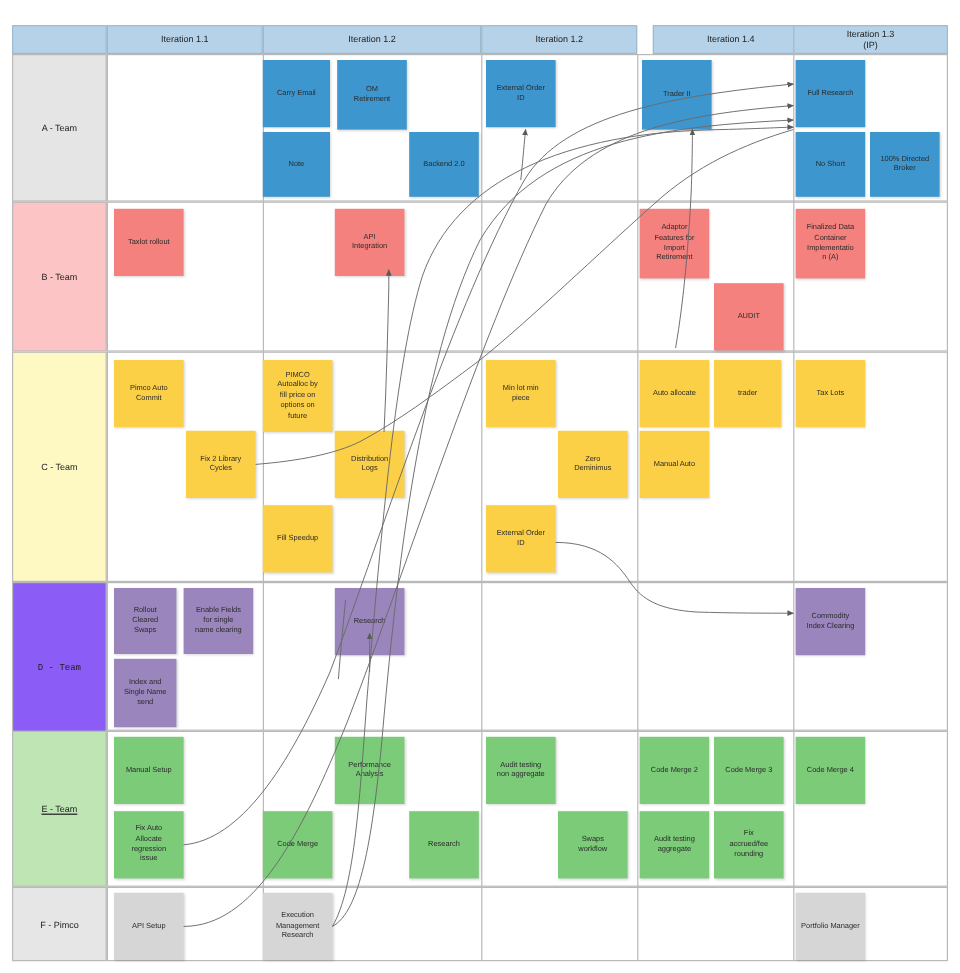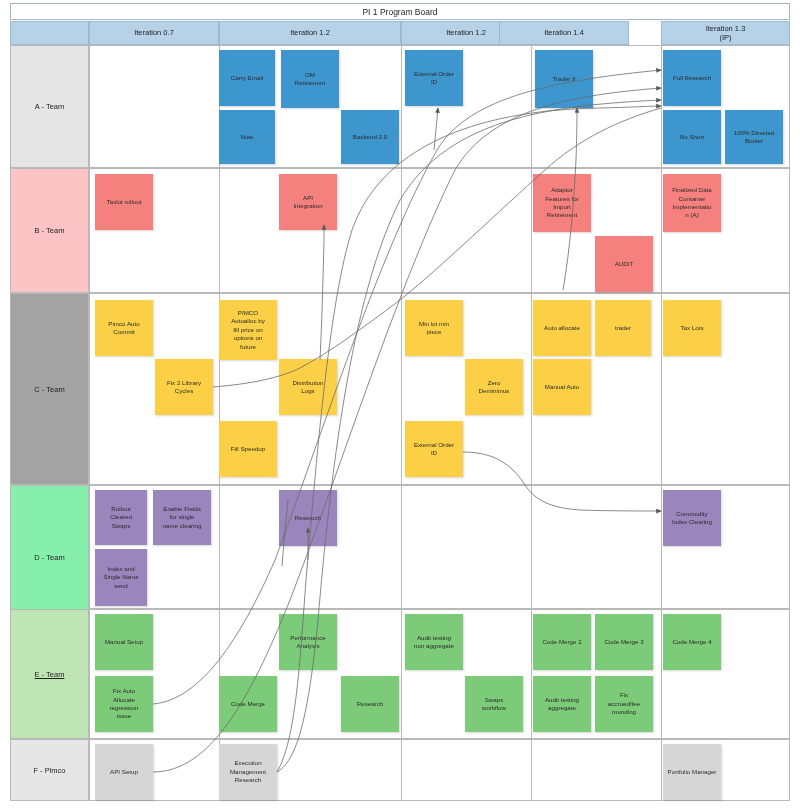--- a/index.html
+++ b/index.html
@@ -104,52 +104,51 @@
     width: 800px;
     height: 811px;
     pointer-events: none;
   }
 </style>
 </head>
 <body>
 
 <div id="board">
 
-  <div class="title-bar">PI 1 Program Board</div>
 
   <div id="header-row" class="header-row">
       <div class="hdr-cell blank" style="left: 10px; width: 79px; background: rgb(181, 210, 232); border-color: rgb(159, 184, 204);"></div>
-      <div class="hdr-cell" style="left: 89px; width: 130px; background: rgb(181, 210, 232); border-color: rgb(159, 184, 204);">Iteration 0.7</div>
+      <div class="hdr-cell" style="left: 89px; width: 130px; background: rgb(181, 210, 232); border-color: rgb(159, 184, 204);">Iteration 1.1</div>
       <div class="hdr-cell" style="left: 219px; width: 182px; background: rgb(181, 210, 232); border-color: rgb(159, 184, 204);">Iteration 1.2</div>
       <div class="hdr-cell" style="left: 401px; width: 130px; background: rgb(181, 210, 232); border-color: rgb(159, 184, 204);">Iteration 1.2</div>
-      <div class="hdr-cell" style="left: 499px; width: 130px; background: rgb(181, 210, 232); border-color: rgb(159, 184, 204);">Iteration 1.4</div>
+      <div class="hdr-cell" style="left: 544px; width: 130px; background: rgb(181, 210, 232); border-color: rgb(159, 184, 204);">Iteration 1.4</div>
       <div class="hdr-cell" style="left: 661px; width: 129px; background: rgb(181, 210, 232); border-color: rgb(159, 184, 204);">Iteration 1.3
 (IP)</div>
     </div>
 
   <div id="lanes">
       <div class="lane-label" style="top: 45px; height: 123px; background: #e5e5e5; border-color: rgb(185, 185, 185);">A - Team</div>
       <div class="lane-body" style="left: 89px; top: 45px; width: 701px; height: 123px; border-color: rgb(185, 185, 185);"></div>
       <div class="col-div" style="left: 219px; top: 45px; height: 123px; background: rgb(185, 185, 185);"></div>
       <div class="col-div" style="left: 401px; top: 45px; height: 123px; background: rgb(185, 185, 185);"></div>
       <div class="col-div" style="left: 531px; top: 45px; height: 123px; background: rgb(185, 185, 185);"></div>
       <div class="col-div" style="left: 661px; top: 45px; height: 123px; background: rgb(185, 185, 185);"></div>
       <div class="lane-label" style="top: 168px; height: 125px; background: rgb(252, 196, 196); border-color: rgb(185, 185, 185);">B - Team</div>
       <div class="lane-body" style="left: 89px; top: 168px; width: 701px; height: 125px; border-color: rgb(185, 185, 185);"></div>
       <div class="col-div" style="left: 219px; top: 168px; height: 125px; background: rgb(185, 185, 185);"></div>
       <div class="col-div" style="left: 401px; top: 168px; height: 125px; background: rgb(185, 185, 185);"></div>
       <div class="col-div" style="left: 531px; top: 168px; height: 125px; background: rgb(185, 185, 185);"></div>
       <div class="col-div" style="left: 661px; top: 168px; height: 125px; background: rgb(185, 185, 185);"></div>
-      <div class="lane-label" style="top: 293px; height: 192px; background: #a3a3a3; border-color: rgb(185, 185, 185); text-align: right;">C - Team</div>
+      <div class="lane-label" style="top: 293px; height: 192px; background: #fef9c3; border-color: rgb(185, 185, 185); text-align: right;">C - Team</div>
       <div class="lane-body" style="left: 89px; top: 293px; width: 701px; height: 192px; border-color: rgb(185, 185, 185);"></div>
       <div class="col-div" style="left: 219px; top: 293px; height: 192px; background: rgb(185, 185, 185);"></div>
       <div class="col-div" style="left: 401px; top: 293px; height: 192px; background: rgb(185, 185, 185);"></div>
       <div class="col-div" style="left: 531px; top: 293px; height: 192px; background: rgb(185, 185, 185);"></div>
       <div class="col-div" style="left: 661px; top: 293px; height: 192px; background: rgb(185, 185, 185);"></div>
-      <div class="lane-label" style="top: 485px; height: 144px; background: #86efac; border-color: rgb(185, 185, 185);">D - Team</div>
+      <div class="lane-label" style="top: 485px; height: 144px; background: #8b5cf6; border-color: rgb(185, 185, 185); font-family: Liberation Mono, monospace;">D - Team</div>
       <div class="lane-body" style="left: 89px; top: 485px; width: 701px; height: 124px; border-color: rgb(185, 185, 185);"></div>
       <div class="col-div" style="left: 219px; top: 485px; height: 124px; background: rgb(185, 185, 185);"></div>
       <div class="col-div" style="left: 401px; top: 485px; height: 124px; background: rgb(185, 185, 185);"></div>
       <div class="col-div" style="left: 531px; top: 485px; height: 124px; background: rgb(185, 185, 185);"></div>
       <div class="col-div" style="left: 661px; top: 485px; height: 124px; background: rgb(185, 185, 185);"></div>
       <div class="lane-label" style="top: 609px; height: 130px; background: rgb(191, 229, 180); border-color: rgb(185, 185, 185); text-decoration: underline;">E - Team</div>
       <div class="lane-body" style="left: 89px; top: 609px; width: 701px; height: 130px; border-color: rgb(185, 185, 185);"></div>
       <div class="col-div" style="left: 219px; top: 609px; height: 130px; background: rgb(185, 185, 185);"></div>
       <div class="col-div" style="left: 401px; top: 609px; height: 130px; background: rgb(185, 185, 185);"></div>
       <div class="col-div" style="left: 531px; top: 609px; height: 130px; background: rgb(185, 185, 185);"></div>

